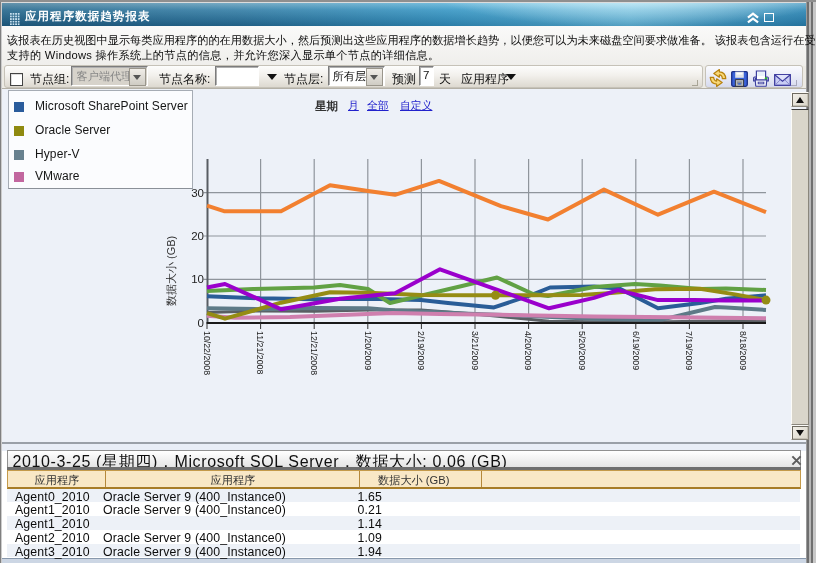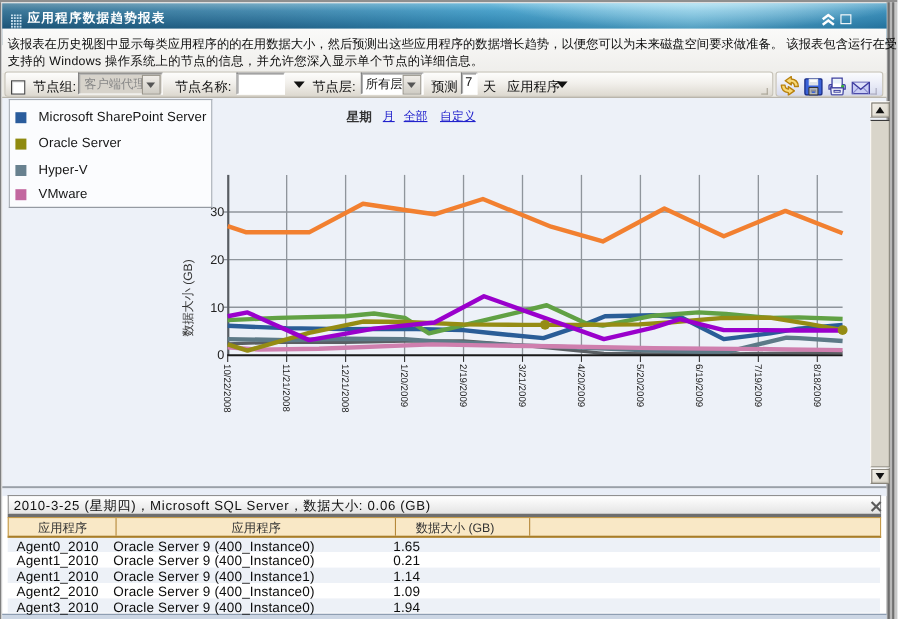--- a/index.html
+++ b/index.html
@@ -236,21 +236,21 @@
 <div class="abs sbtn" style="top:92px;">
     <div class="arrU"></div>
   </div>
 <div class="abs" id="sthumb"></div>
 <div class="abs sbtn" style="top:425px;">
     <div class="arrD"></div>
   </div>
 
 <div class="abs" id="gap1"></div>
 <div class="abs" id="ttbar">
- <div class="abs" style="left:4.5px;top:1px;font-size:12px;letter-spacing:.62px;color:#101010;white-space:nowrap;">2010-3-25 (星期四)，Microsoft SQL Server，数据大小: 0.06 (GB)</div>
+ <div class="abs" style="left:4.5px;top:1px;font-size:16px;letter-spacing:.62px;color:#101010;white-space:nowrap;">2010-3-25 (星期四)，Microsoft SQL Server，数据大小: 0.06 (GB)</div>
  <svg class="abs" style="left:783px;top:3.5px;" width="11" height="11" viewBox="0 0 12 12">
   <path d="M1.5 1.5 L10.5 10.5 M10.5 1.5 L1.5 10.5" stroke="#5c5c5c" stroke-width="2.2"></path>
  </svg>
 </div>
 <div class="abs" id="ttsep"></div>
 <div class="abs" id="thead">
  <div class="abs hlab" style="left:26.5px;">应用程序</div>
  <div class="abs hlab" style="left:202.5px;">应用程序</div>
  <div class="abs hlab" style="left:370px;">数据大小 (GB)</div>
  <div class="abs hsep" style="left:97px;"></div>
@@ -262,21 +262,20 @@
     <span class="abs c2">Oracle Server 9 (400_Instance0)</span>
     <span class="abs c3">1.65</span>
   </div>
 <div class="abs trow" style="top:502.3px;background:#fff;">
     <span class="abs c1">Agent1_2010</span>
     <span class="abs c2">Oracle Server 9 (400_Instance0)</span>
     <span class="abs c3">0.21</span>
   </div>
 <div class="abs trow" style="top:516.1px;background:#edf1f7;">
     <span class="abs c1">Agent1_2010</span>
-    <span class="abs c2">Oracle Server 9 (400_Instance1)</span>
     <span class="abs c3">1.14</span>
   </div>
 <div class="abs trow" style="top:529.9px;background:#fff;">
     <span class="abs c1">Agent2_2010</span>
     <span class="abs c2">Oracle Server 9 (400_Instance0)</span>
     <span class="abs c3">1.09</span>
   </div>
 <div class="abs trow" style="top:543.7px;background:#edf1f7;">
     <span class="abs c1">Agent3_2010</span>
     <span class="abs c2">Oracle Server 9 (400_Instance0)</span>

